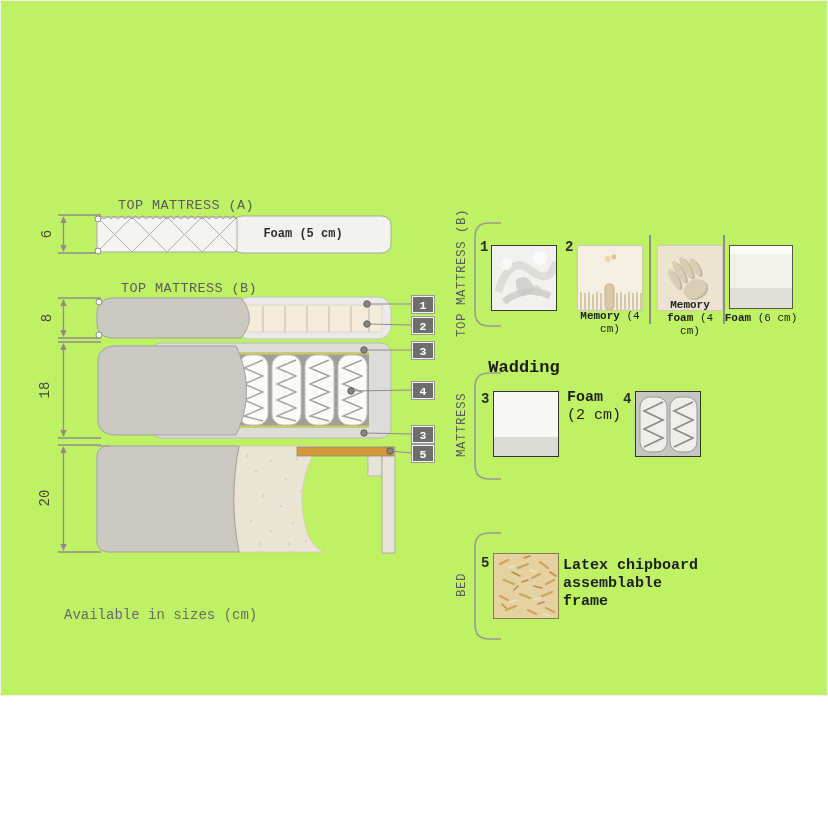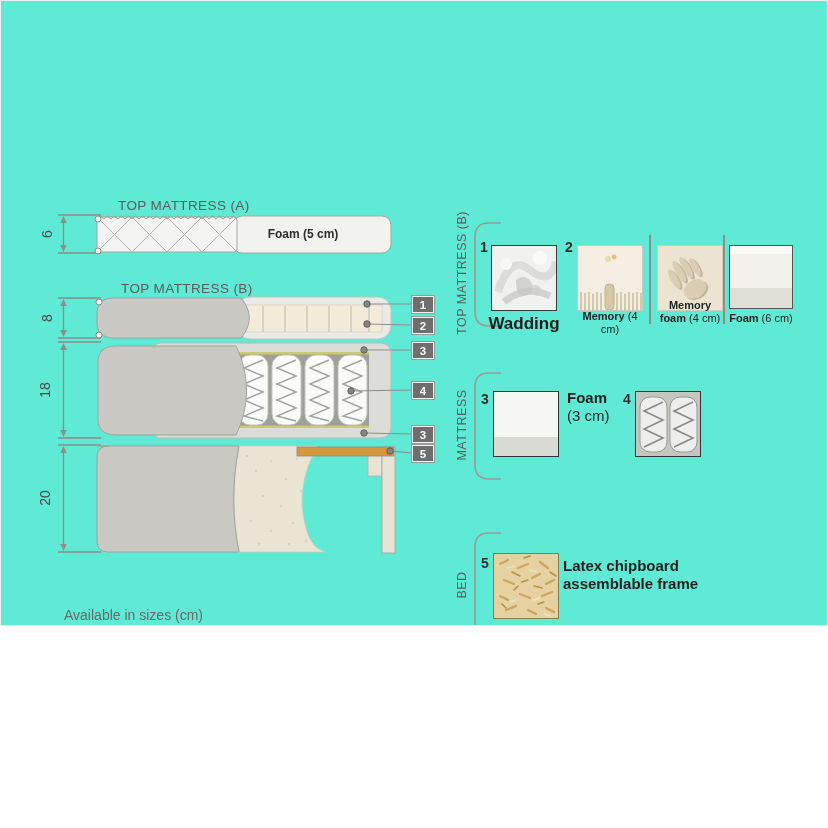--- a/index.html
+++ b/index.html
@@ -1,28 +1,28 @@
 <!DOCTYPE html>
 <html><head>
 <meta charset="utf-8">
 <style>
   html,body{margin:0;padding:0;background:#fff;}
-  .canvas{position:relative;width:828px;height:626px;background:#5eead4;
-    font-family:Liberation Sans, sans-serif;overflow:hidden;border:1px solid #f0f0f0;box-sizing:border-box;}
+  .canvas{position:relative;width:828px;height:696px;background:#bef264;
+    font-family:Liberation Mono, monospace;overflow:hidden;border:1px solid #f0f0f0;box-sizing:border-box;}
   .abs{position:absolute;}
   svg{display:block;}
   .sec-title{font-size:13.5px;color:#5c5c5c;letter-spacing:.4px;white-space:nowrap;}
   .dim-num{font-size:14px;color:#474747;text-align:center;width:30px;transform:rotate(-90deg);}
   .foam-a-label{font-size:12px;font-weight:bold;color:#2e2e2e;width:150px;text-align:center;}
   .badge{width:22px;height:17px;background:#6e6e6e;color:#fff;font-size:11.5px;font-weight:bold;
     text-align:center;line-height:17px;border:1px solid #f2f2f2;box-shadow:0 0 0 1px #9a9a9a;box-sizing:border-box;}
   .vlabel{font-size:12.5px;color:#5c5c5c;letter-spacing:.5px;text-align:center;transform:rotate(-90deg);white-space:nowrap;}
   .leg-num{font-size:14px;font-weight:600;color:#2e2e2e;}
   .img-box{box-sizing:border-box;}
-  .wadding-label{font-size:17px;font-weight:bold;color:#1c1c1c;text-align:center;width:80px;}
+  .wadding-label{font-size:17px;font-weight:bold;color:#1c1c1c;text-align:center;width:80px;margin-top:44px;}
   .opt-label{font-size:11px;color:#222;text-align:center;line-height:13px;}
   .opt-label .nm{font-weight:bold;}
   .item-label{font-size:15px;color:#1f1f1f;line-height:18px;}
   .item-label .nm{font-weight:bold;}
   .item-label .sz{font-weight:normal;}
   .divider{width:2px;background:#8d8d89;}
   .footer-title{font-size:14px;color:#6a6a6a;}
   .footer-sizes{font-size:13px;font-weight:bold;color:#2c2c2c;}
 </style>
 </head>
@@ -279,21 +279,21 @@
 
   <div class="abs leg-num" style="left:480px;top:390px">3</div>
   <div class="abs img-box" style="left:492px;top:390px;width:66px;height:66px;border:1px solid #333">
     <svg width="64" height="64" viewBox="0 0 64 64">
       <rect width="64" height="64" fill="#f7f7f4"></rect>
       <rect y="45" width="64" height="19" fill="#dbdbd5"></rect>
     </svg>
   </div>
   <div class="abs item-label" style="left:566px;top:388px;width:70px">
     <span class="nm">Foam</span><br>
-    <span class="sz">(3 cm)</span>
+    <span class="sz">(2 cm)</span>
   </div>
 
   <div class="abs leg-num" style="left:622px;top:390px">4</div>
   <div class="abs img-box" style="left:634px;top:390px;width:66px;height:66px;border:1px solid #333">
     <svg width="64" height="64" viewBox="0 0 64 64">
       <rect width="64" height="64" fill="#c6c6c0"></rect>
       <rect x="4" y="5" width="27" height="55" rx="10" fill="#eeeeec" stroke="#9a9a94"></rect>
       <polyline points="27,10 8,19 27,28 8,37 27,46 8,55" fill="none" stroke="#8a8a84" stroke-width="1.6"></polyline>
       <rect x="34" y="5" width="27" height="55" rx="10" fill="#eeeeec" stroke="#9a9a94"></rect>
       <polyline points="57,10 38,19 57,28 38,37 57,46 38,55" fill="none" stroke="#8a8a84" stroke-width="1.6"></polyline>

